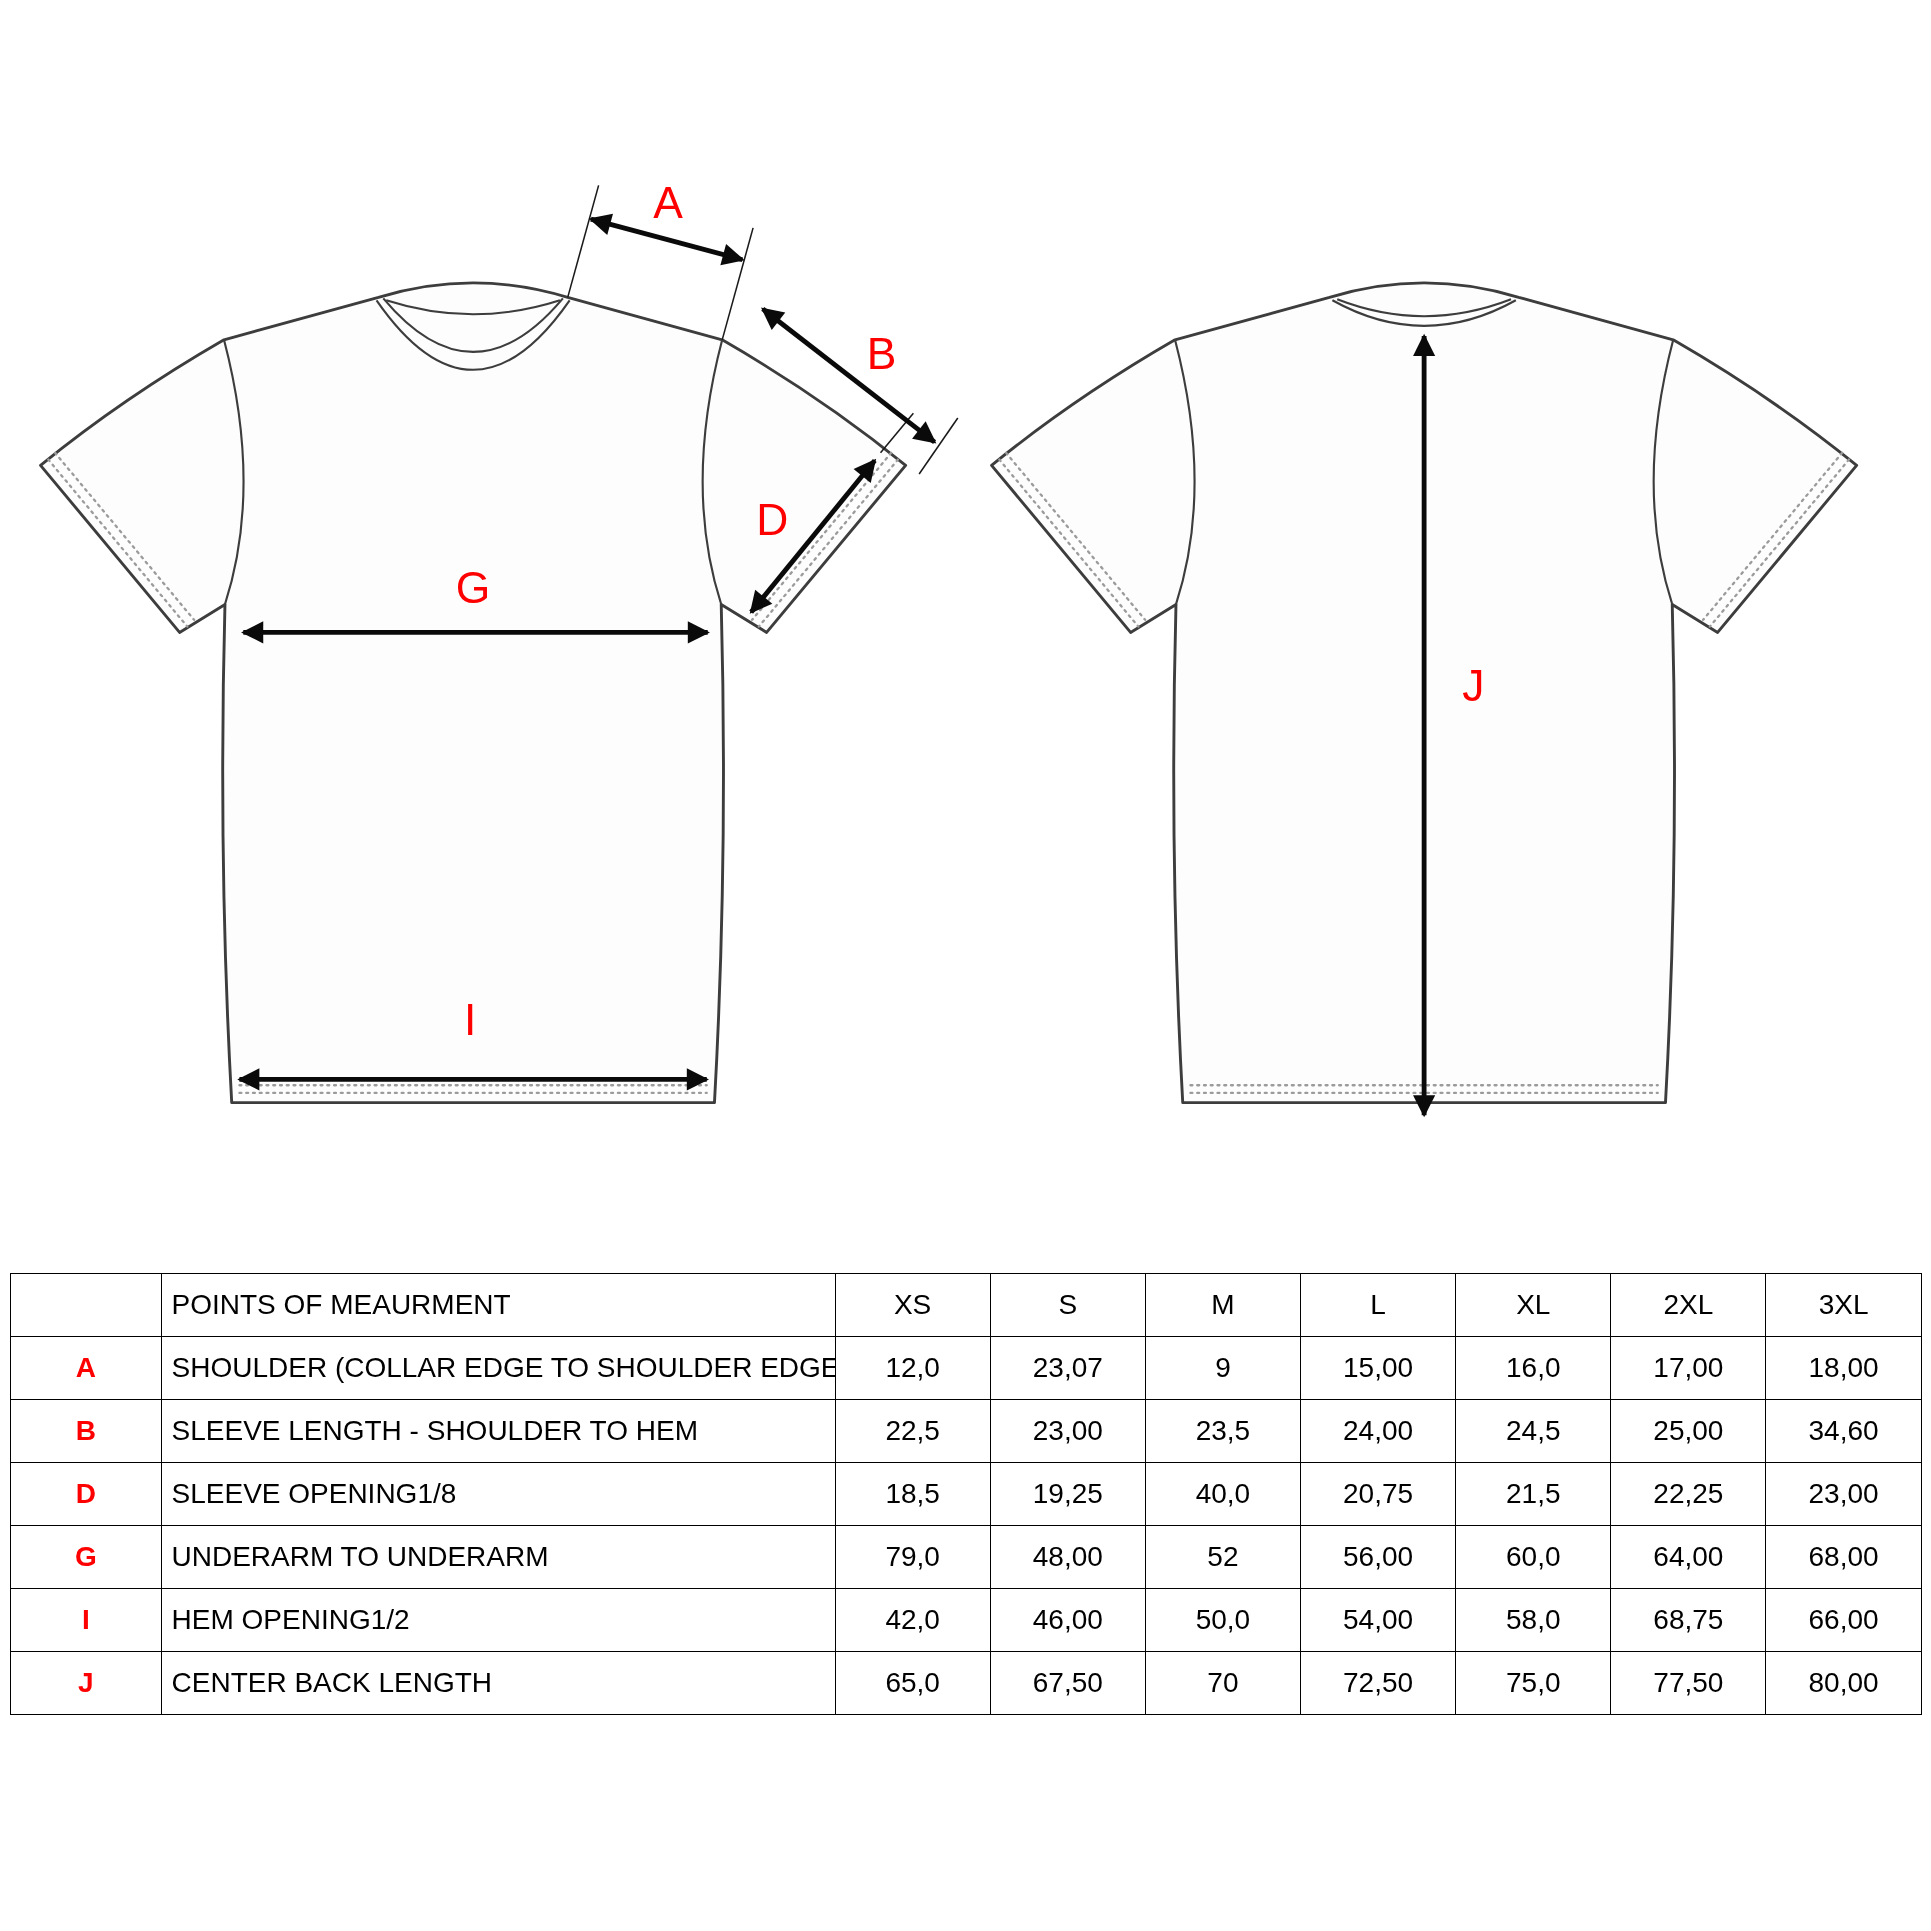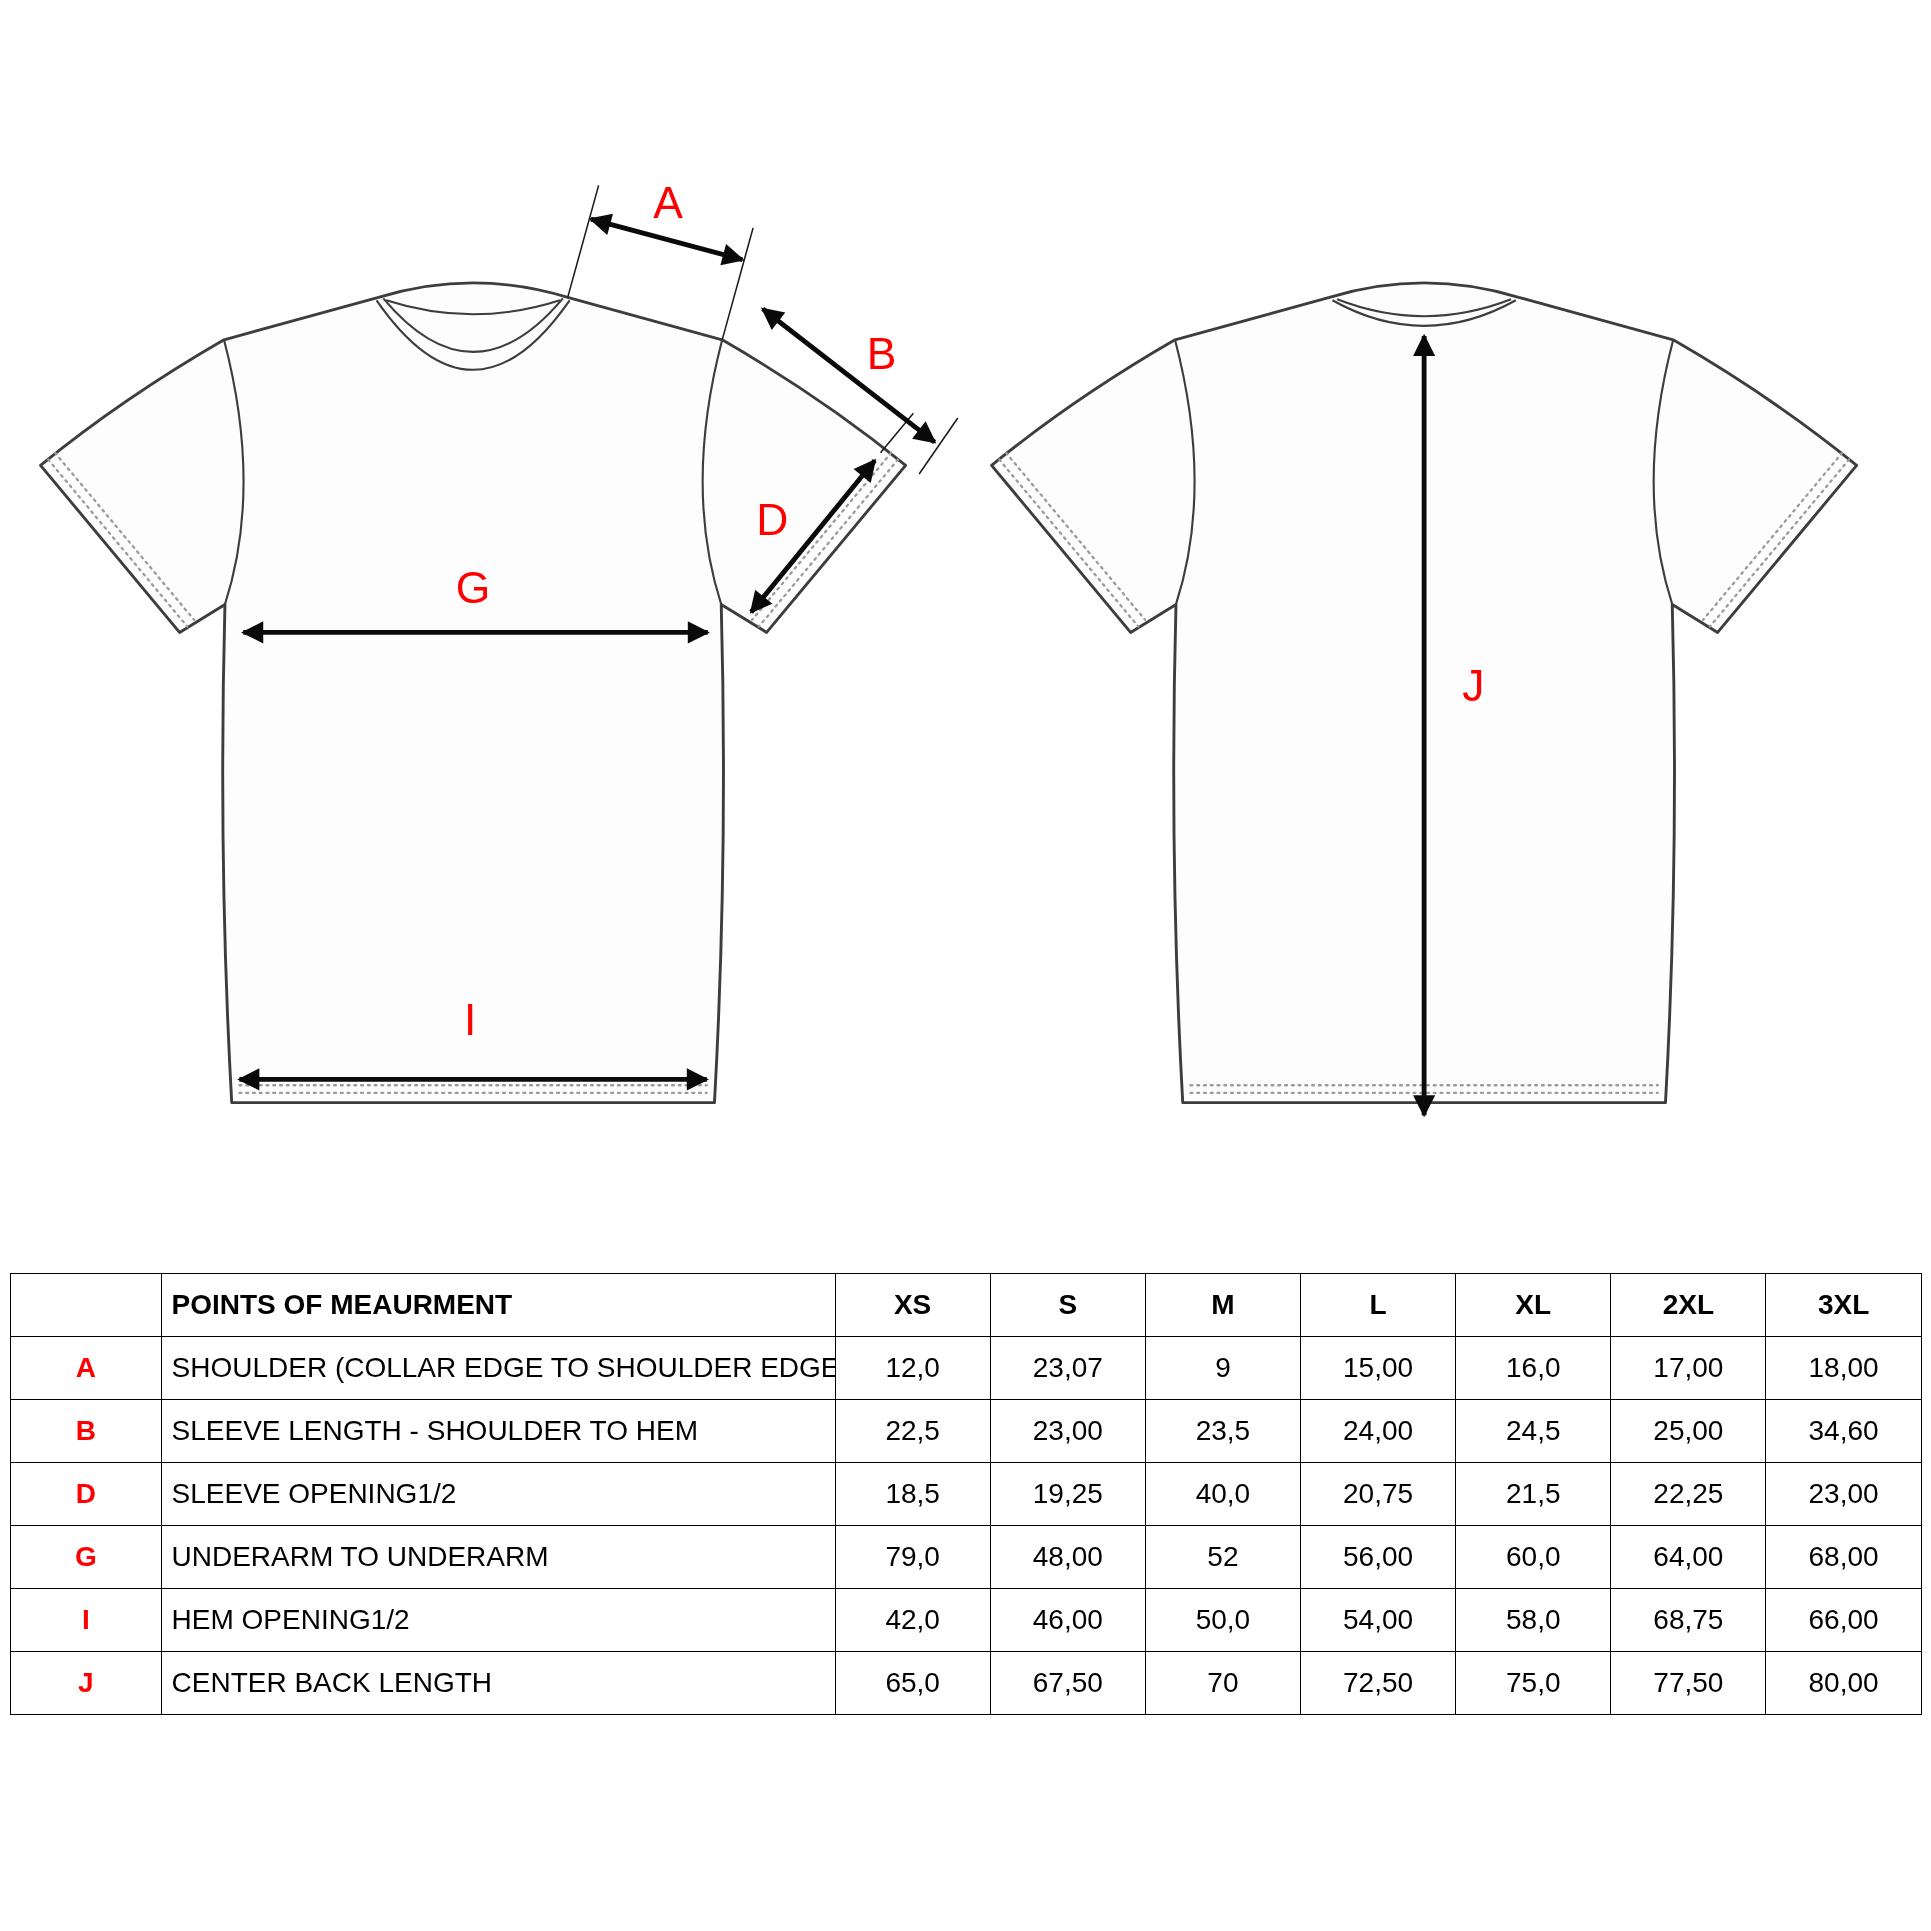--- a/index.html
+++ b/index.html
@@ -16,21 +16,21 @@
   .dim-label{fill:#ff0000;font-size:46px;text-anchor:middle;font-family:"Liberation Sans",sans-serif;}
   #size-table{
     position:absolute;left:9.7px;top:1273px;width:1912px;
     border-collapse:collapse;table-layout:fixed;background:#ffffff;
   }
   #size-table th,#size-table td{
     border:1.9px solid #000;height:63px;font-size:28px;color:#000;
     padding:0 5.8px;box-sizing:border-box;overflow:hidden;white-space:nowrap;
     font-weight:normal;text-align:center;vertical-align:middle;
   }
-  #size-table .header-row th{font-weight:bold;}
+  #size-table .header-row th{font-weight:normal;}
   #size-table .desc{text-align:left;padding-left:9.7px;}
   #size-table td.key{color:#ff0000;font-weight:bold;}
 </style>
 </head>
 <body>
 
 <svg id="diagram" width="1931" height="1931" viewBox="0 0 2000 2000" xmlns="http://www.w3.org/2000/svg">
   <defs>
     <marker id="arw" viewBox="0 0 12 12" refX="10" refY="6" markerWidth="5.5" markerHeight="5.5" orient="auto-start-reverse">
       <path d="M1,1 L11,6 L1,11 Z" fill="#0a0a0a"></path>
@@ -137,21 +137,21 @@
     <td>22,5</td>
     <td>23,00</td>
     <td>23,5</td>
     <td>24,00</td>
     <td>24,5</td>
     <td>25,00</td>
     <td>34,60</td>
   </tr>
   <tr>
     <td class="key">D</td>
-    <td class="desc">SLEEVE OPENING1/2</td>
+    <td class="desc">SLEEVE OPENING1/8</td>
     <td>18,5</td>
     <td>19,25</td>
     <td>40,0</td>
     <td>20,75</td>
     <td>21,5</td>
     <td>22,25</td>
     <td>23,00</td>
   </tr>
   <tr>
     <td class="key">G</td>

